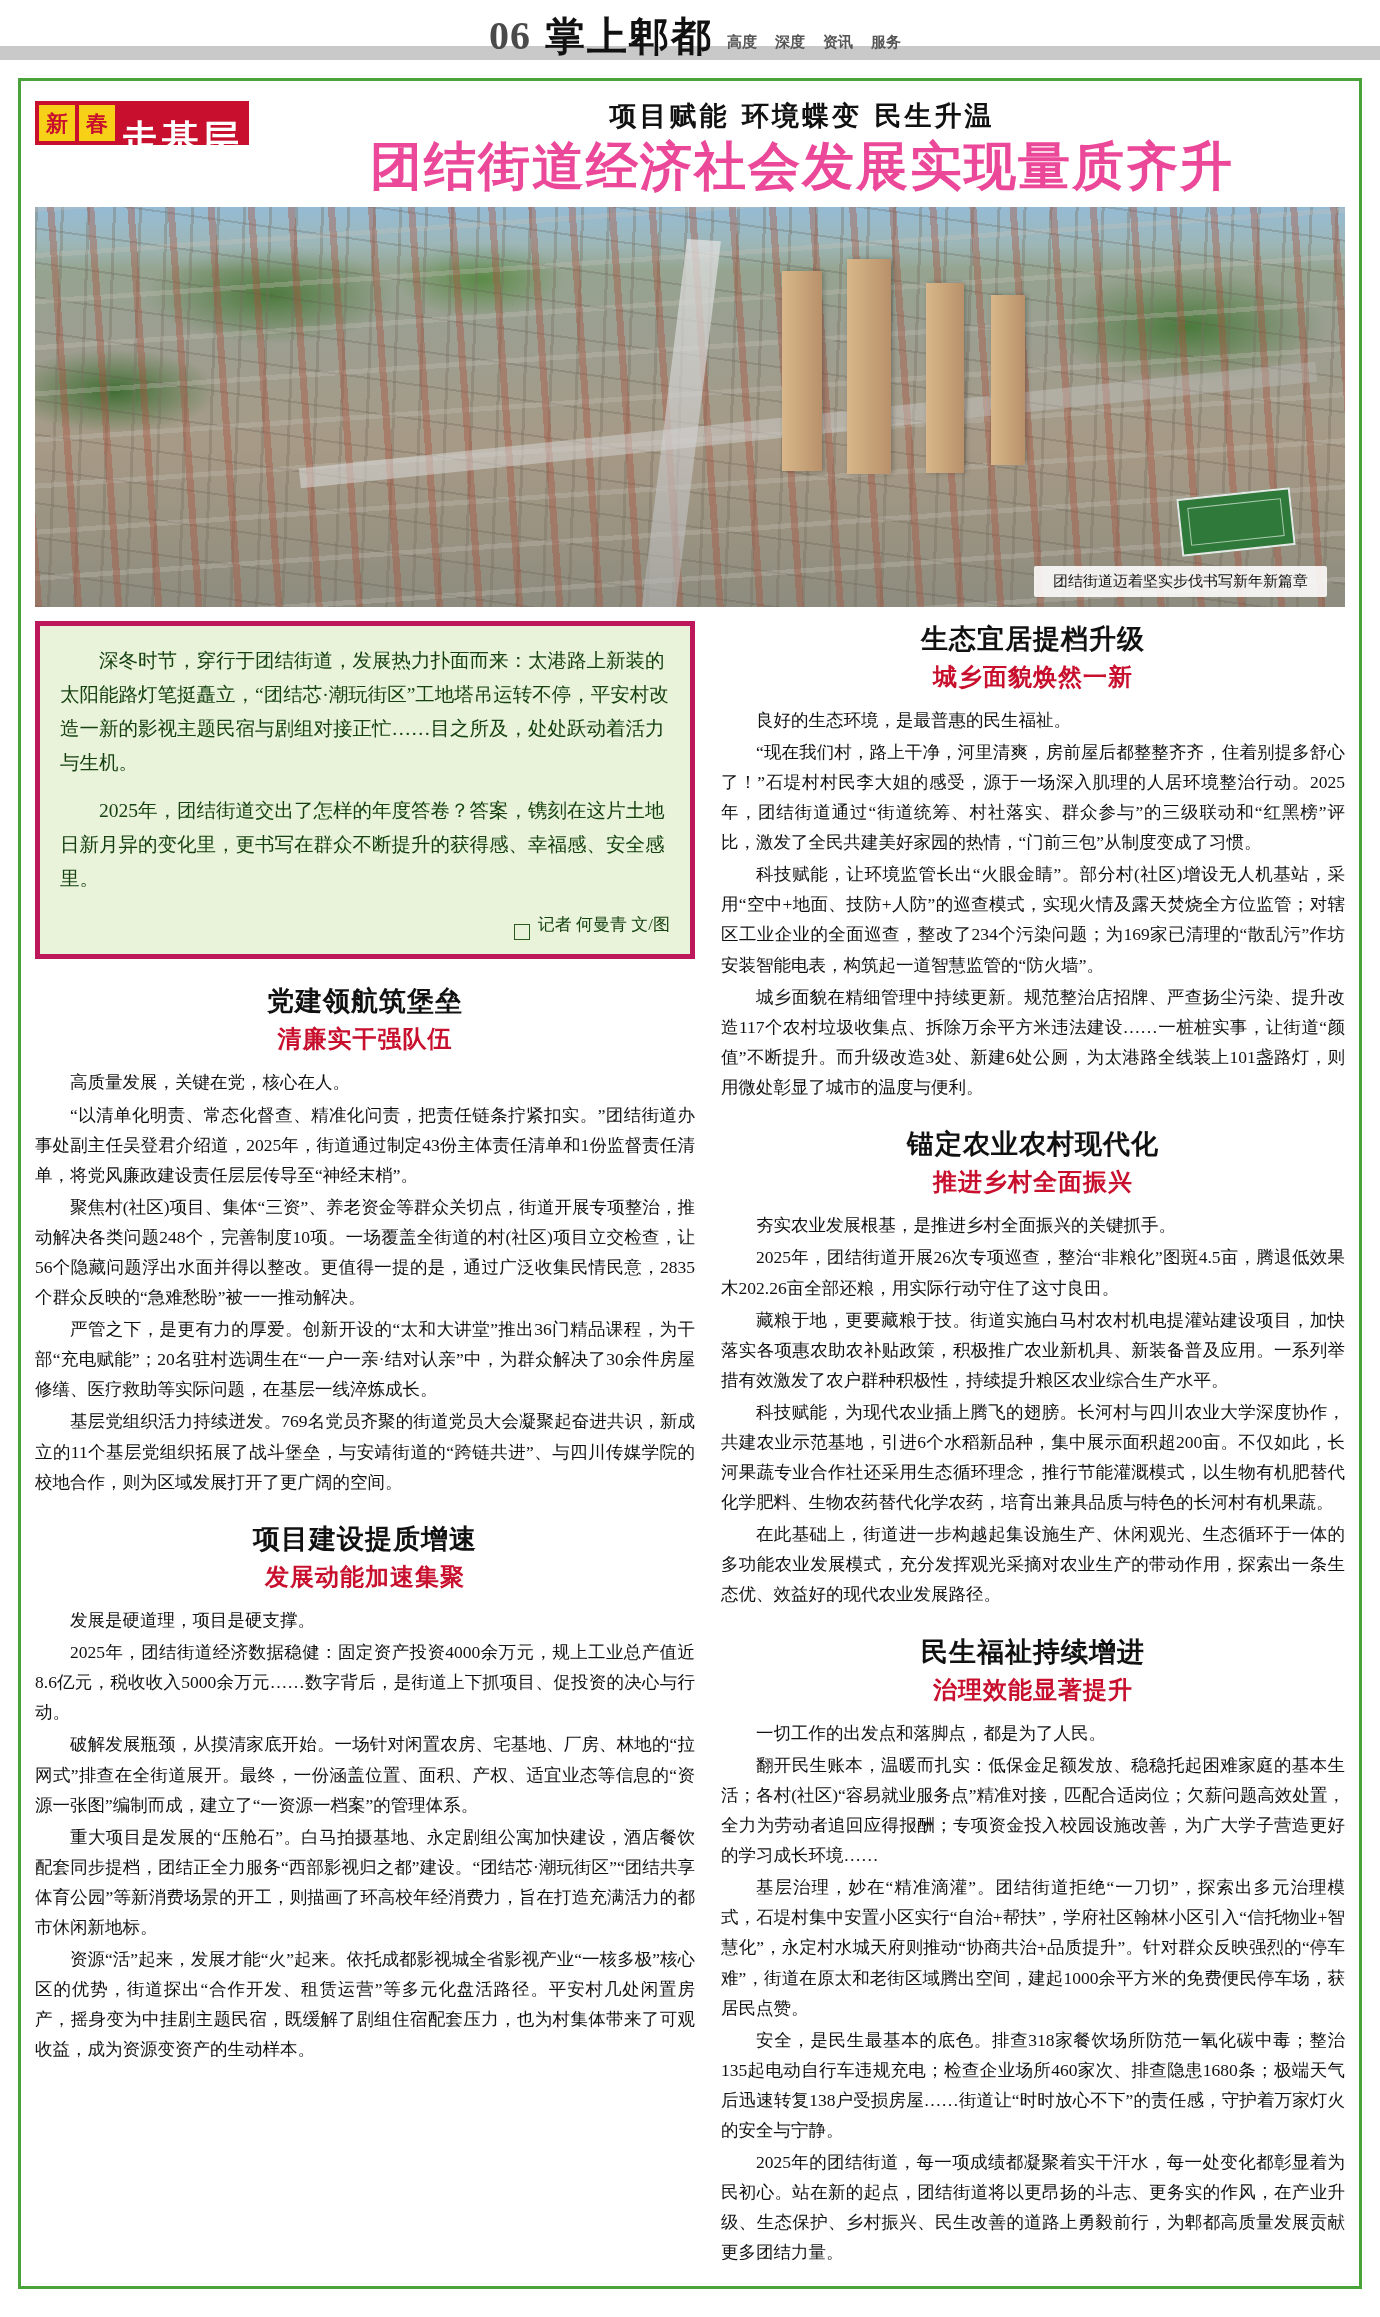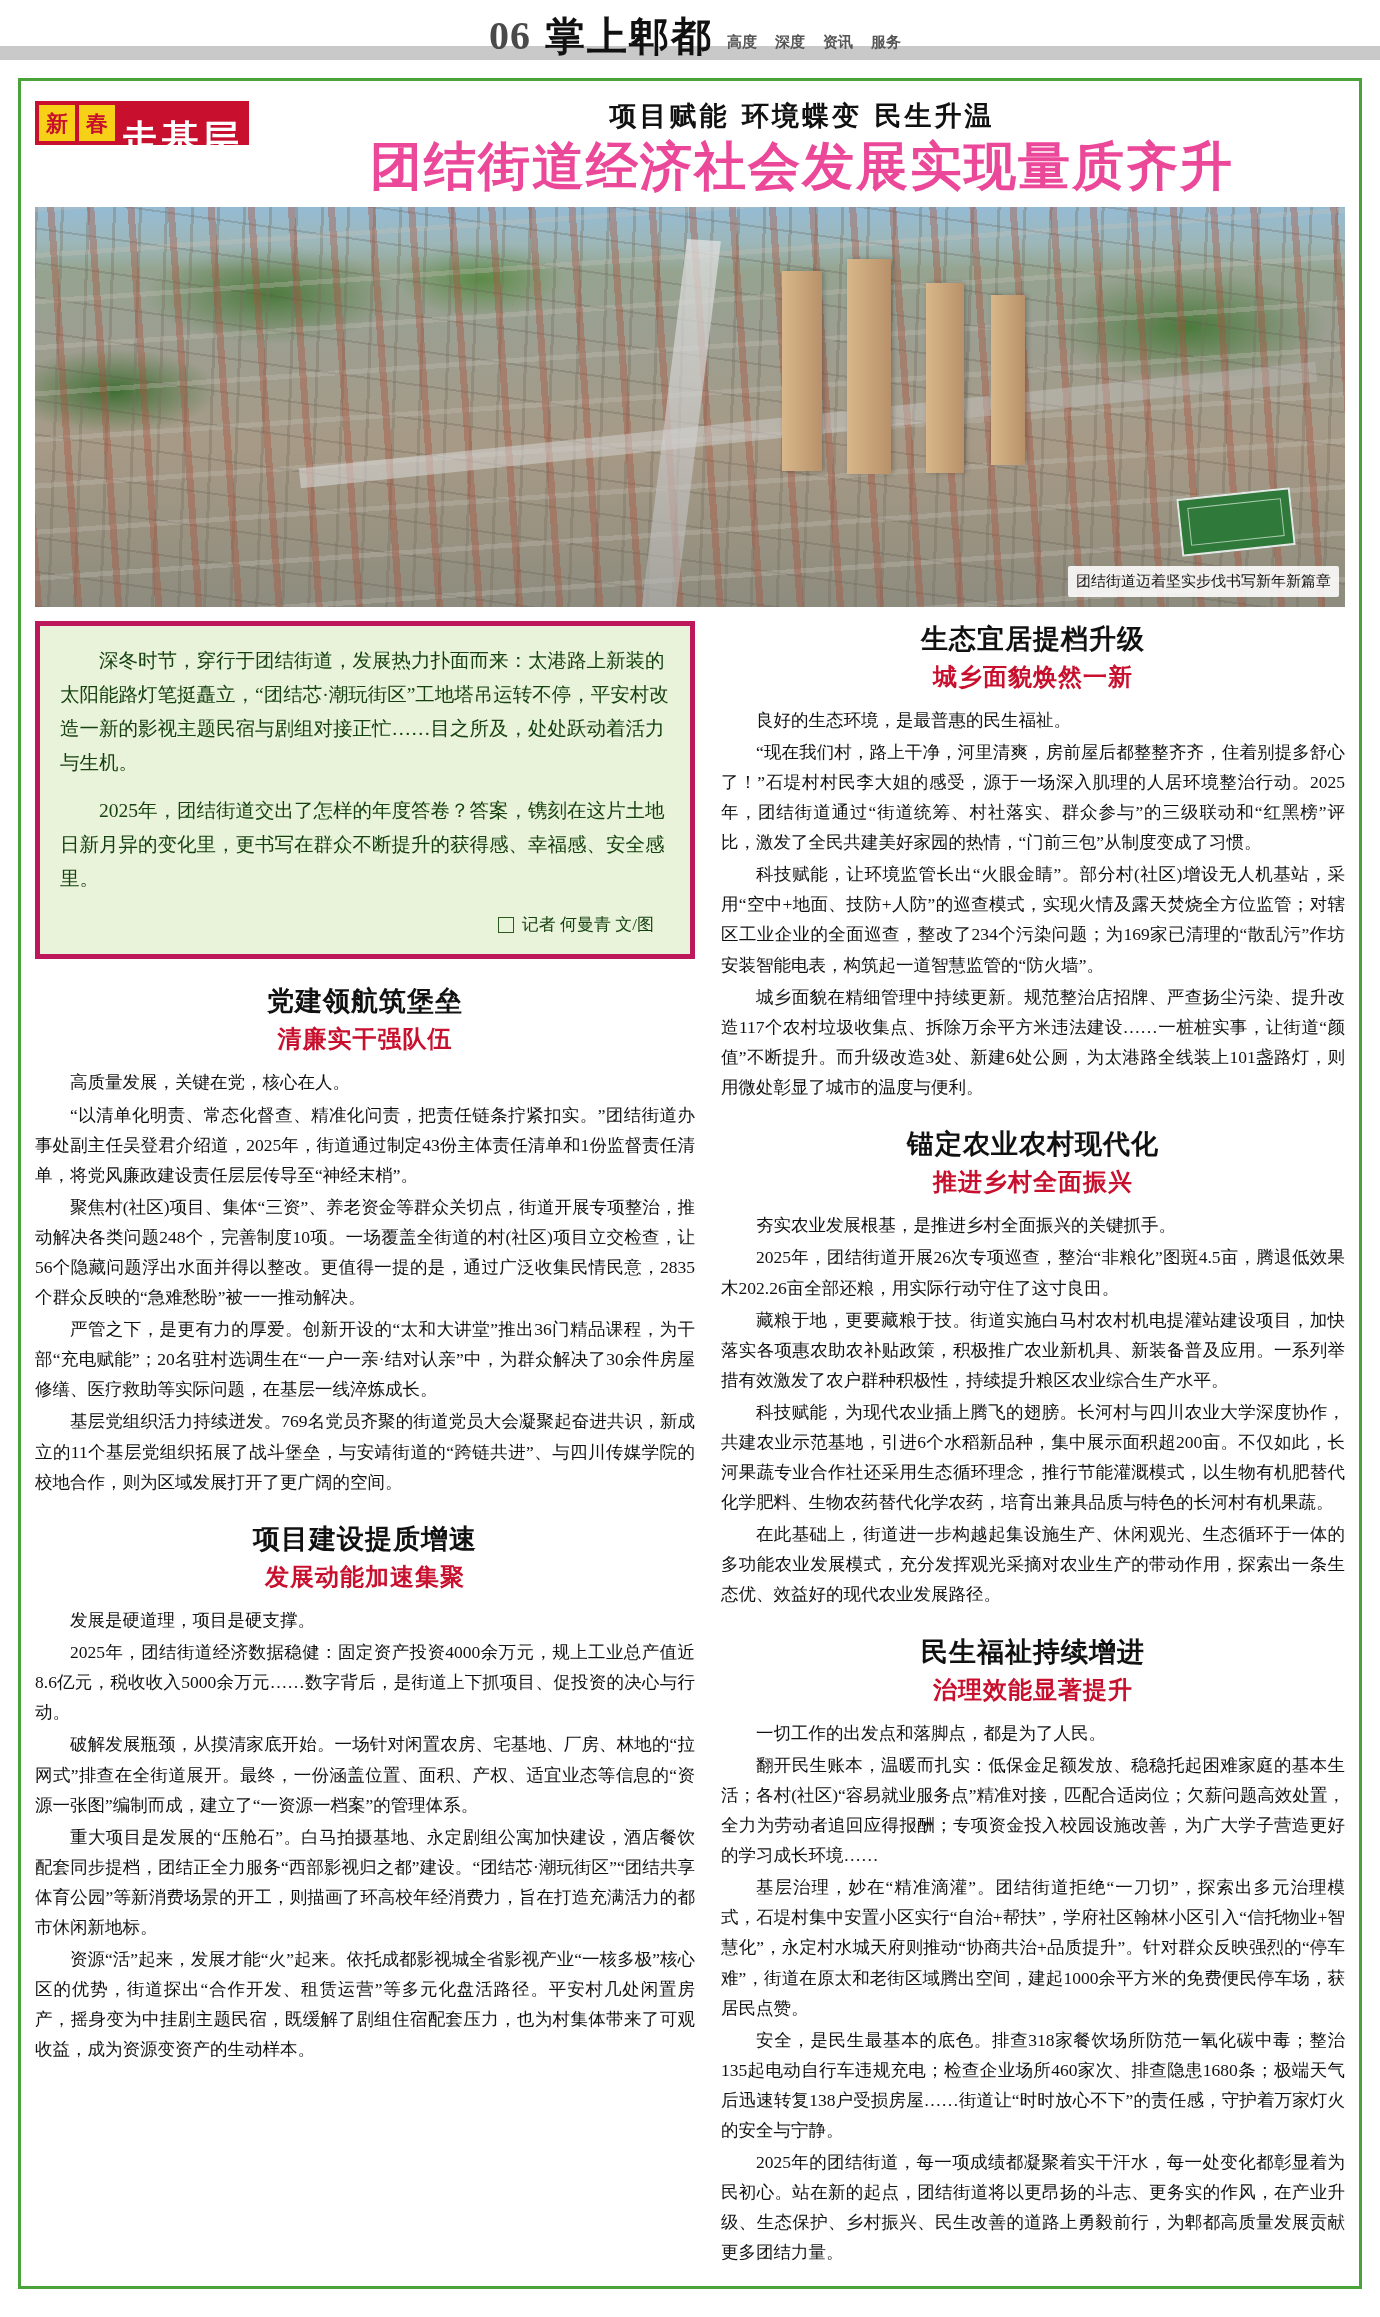--- a/index.html
+++ b/index.html
@@ -54,32 +54,32 @@
   .t-b{left:62%;top:13%;width:44px;height:215px;}
   .t-c{left:68%;top:19%;width:38px;height:190px;}
   .t-d{left:73%;top:22%;width:34px;height:170px;}
   .field{position:absolute;right:4%;bottom:14%;width:110px;height:54px;background:#2f7a3a;border:2px solid #e7e7e7;transform:rotate(-6deg);}
   .field:after{content:"";position:absolute;left:8px;top:8px;right:8px;bottom:8px;border:1px solid rgba(255,255,255,.6);}
   .roofs{position:absolute;inset:0;
     background-image:
       repeating-linear-gradient(86deg, rgba(170,80,60,.45) 0 7px, rgba(0,0,0,0) 7px 40px),
       repeating-linear-gradient(176deg, rgba(200,195,185,.35) 0 5px, rgba(0,0,0,0) 5px 46px);
     opacity:.85;}
-  .ph-caption{position:absolute;right:6px;bottom:10px;background:rgba(255,255,255,.88);padding:6px 8px;font-size:15px;color:#111;border-radius:2px;}
+  .ph-caption{position:absolute;right:18px;bottom:10px;background:rgba(255,255,255,.88);padding:6px 19px;font-size:15px;color:#111;border-radius:2px;}
 
   
   .cols{display:flex;gap:26px;margin-top:14px;}
   .col{flex:1;min-width:0;}
   .colL{flex:0 0 660px;}
   .colR{flex:1;}
 
   
   .lead{background:#e9f3da;border:5px solid #be185d;padding:18px 20px 14px 20px;}
   .lead p{margin:0 0 14px 0;font-family:"Liberation Serif","DejaVu Serif",serif;font-size:19.5px;line-height:1.75;text-indent:2em;color:#15400f;}
-  .lead .byline{display:flex;align-items:center;justify-content:flex-end;gap:8px;text-indent:0;margin:4px 16px 0 0;font-size:17px;}
+  .lead .byline{display:flex;align-items:flex-end;justify-content:flex-end;gap:8px;text-indent:0;margin:4px 0 0 0;font-size:17px;}
   .chk{display:inline-block;width:14px;height:14px;border:1px solid #2c5a1e;}
 
   
   .sec{margin-top:24px;}
   .sec-h1{text-align:center;font-size:27px;font-weight:bold;color:#111;letter-spacing:1px;line-height:1.3;}
   .sec-h2{text-align:center;font-size:24px;font-weight:bold;color:#c8102e;letter-spacing:1px;margin-top:6px;line-height:1.3;}
   .body p{margin:0;font-family:"Liberation Serif","DejaVu Serif",serif;font-size:17.5px;line-height:1.72;text-indent:2em;color:#111;text-align:justify;}
   .body p + p{margin-top:2px;}
   .body{margin-top:12px;}
 </style>

